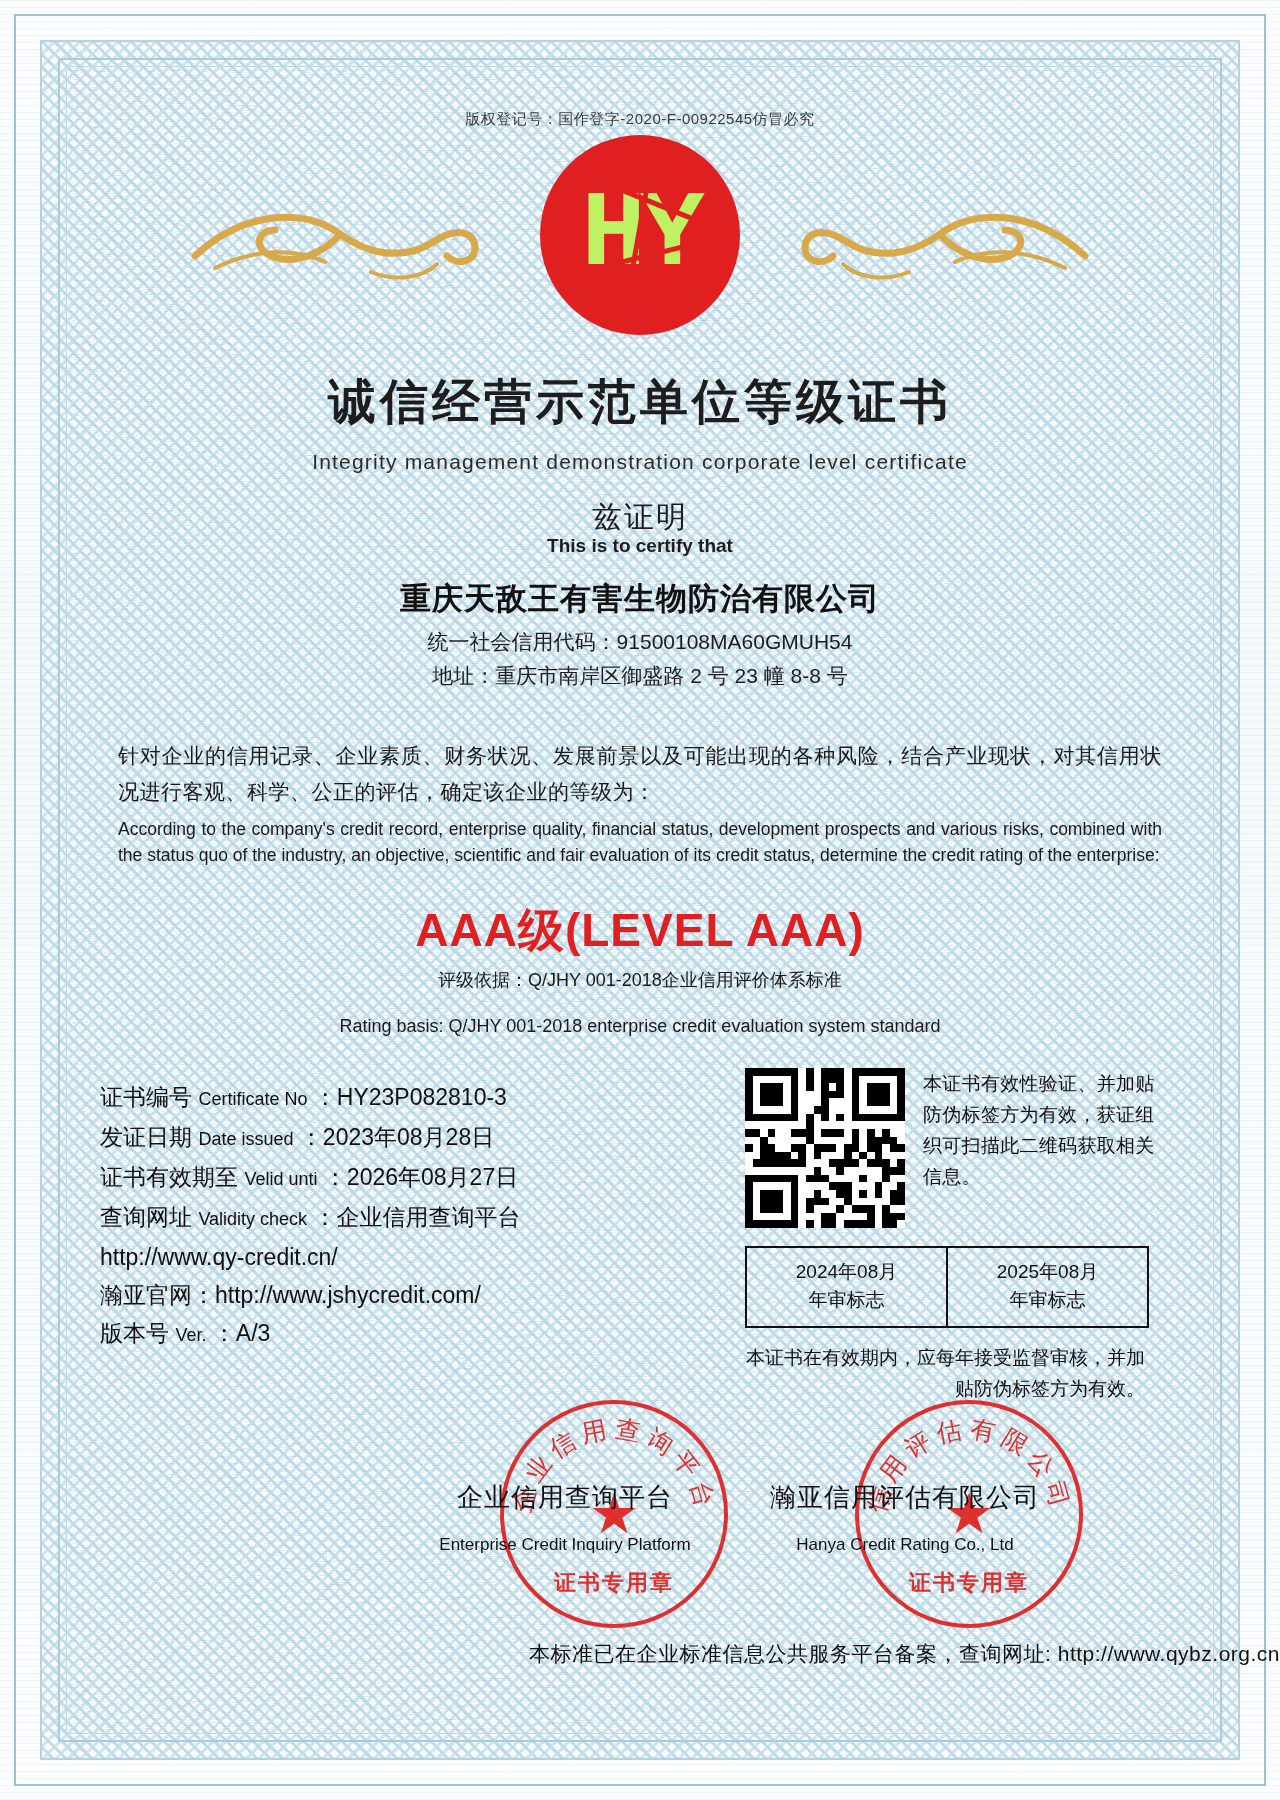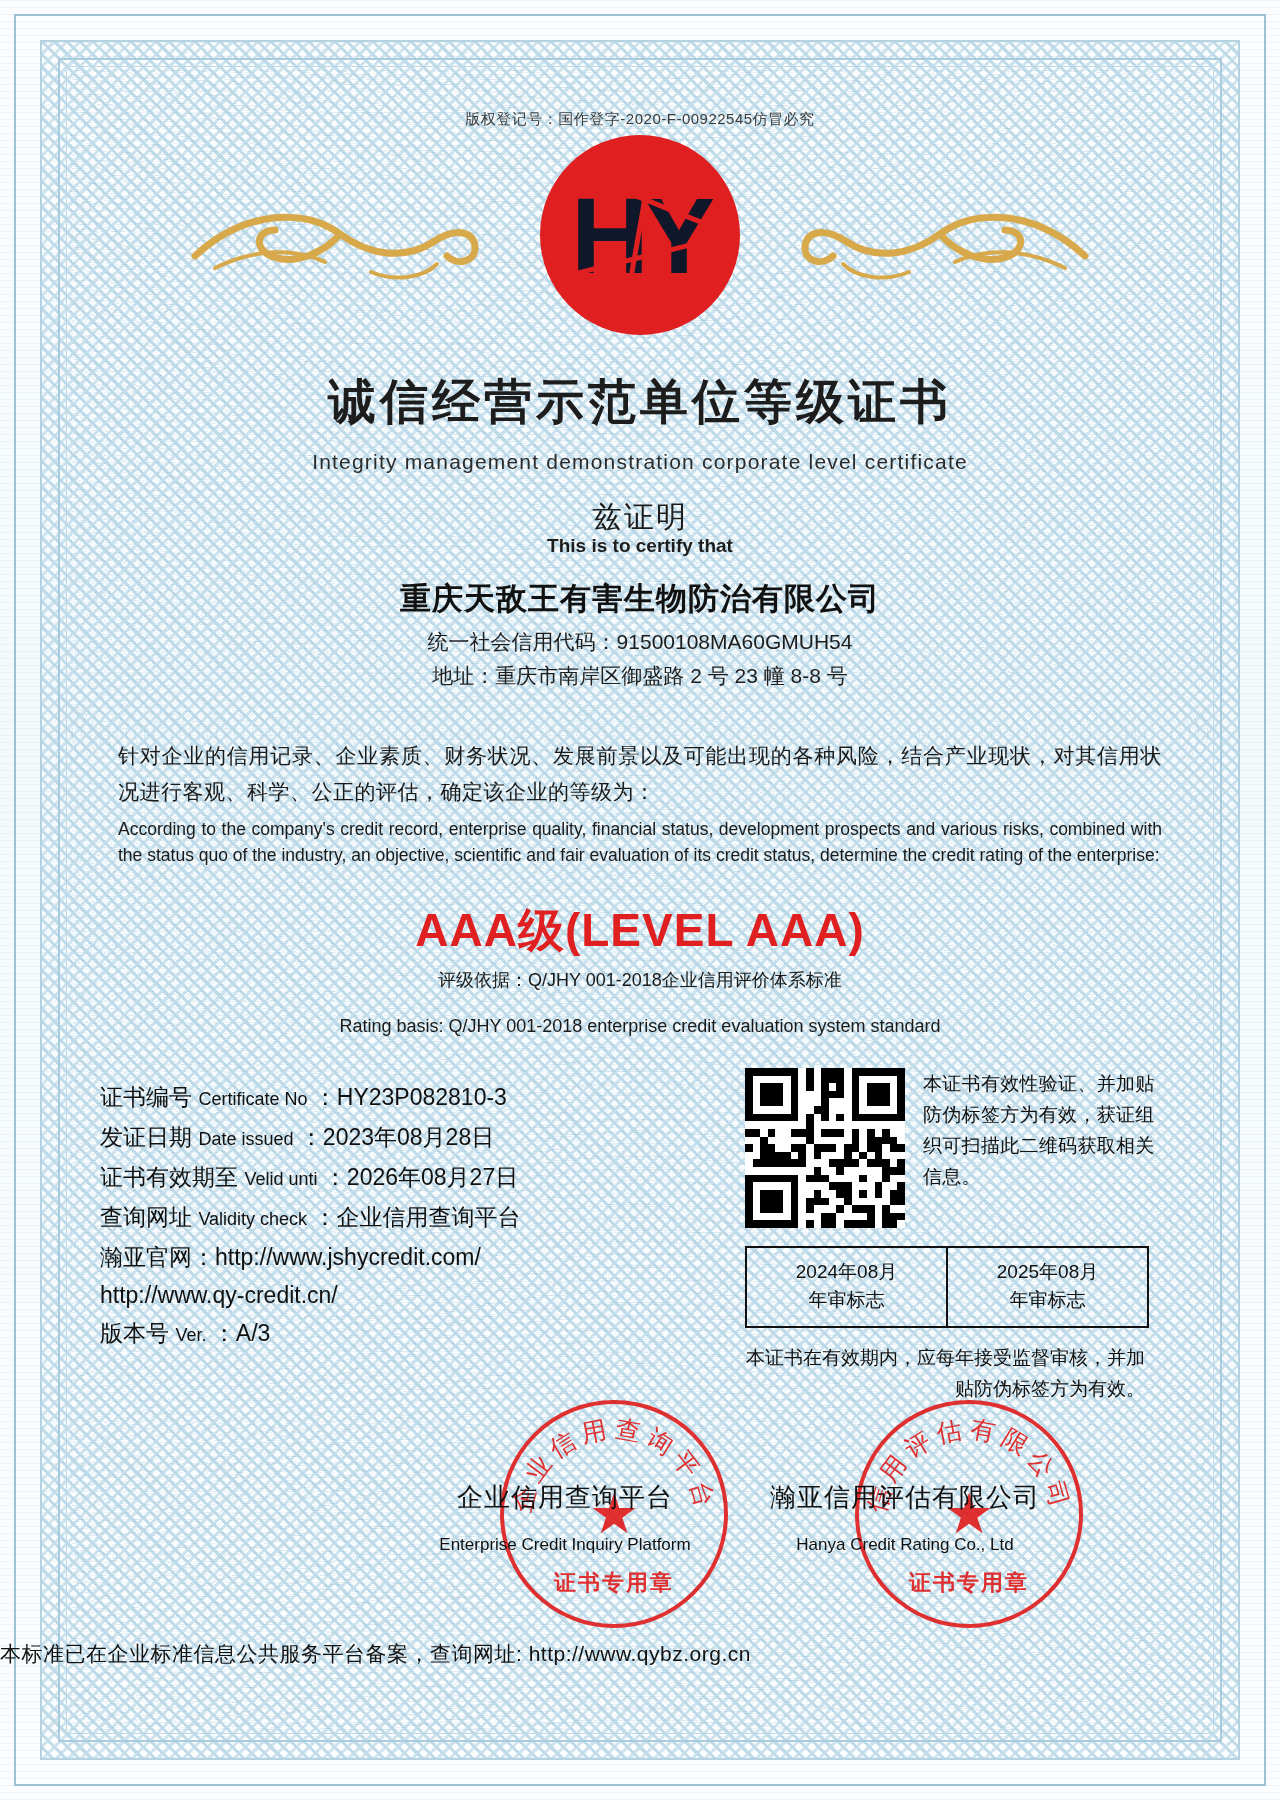--- a/index.html
+++ b/index.html
@@ -53,21 +53,21 @@
   }
 
   
   .logo-wrap{position:absolute;top:135px;left:50%;transform:translateX(-50%);width:200px;height:200px;}
   .logo-circle{
     width:200px;height:200px;border-radius:50%;
     background:#e02020;position:relative;overflow:hidden;
   }
   .logo-text{
     position:absolute;inset:0;display:flex;align-items:center;justify-content:center;
-    color:#0f172a;font-size:108px;font-weight:bold;font-family:Liberation Sans, sans-serif;
+    color:#bef264;font-size:108px;font-weight:bold;font-family:Liberation Mono, monospace;
     letter-spacing:-6px;
   }
   .logo-crack{position:absolute;background:#e02020;}
   .c1{width:150px;height:5px;top:60px;left:25px;transform:rotate(22deg);}
   .c2{width:150px;height:5px;top:120px;left:25px;transform:rotate(-14deg);}
   .c3{width:5px;height:150px;top:25px;left:96px;transform:rotate(10deg);}
 
   
   .flourish{position:absolute;top:190px;width:330px;height:110px;}
   .flourish.left{left:175px;}
@@ -174,21 +174,21 @@
   .seal-right{left:855px;top:1400px;}
 
   .org{
     position:absolute;font-size:26px;color:#111;font-weight:500;letter-spacing:1px;text-align:center;
   }
   .org small{display:block;font-size:17px;letter-spacing:0;margin-top:20px;}
   .org-left{left:400px;top:1480px;width:330px;}
   .org-right{left:740px;top:1480px;width:330px;}
 
   .footer-note{
-    position:absolute;bottom:132px;width:100%;text-align:left;
+    position:absolute;bottom:132px;width:100%;text-align:right;
     font-size:21px;color:#111;letter-spacing:.5px;
   }
 </style>
 </head>
 <body>
 
 <div class="page">
   <div class="frame-outer"></div>
   <div class="frame-lace"></div>
   <div class="frame-mid"></div>
@@ -266,22 +266,22 @@
       <div class="row">
         <span>证书有效期至</span>
         <span class="lbl-sm">Velid unti</span>
         <span>：2026年08月27日</span>
       </div>
       <div class="row">
         <span>查询网址</span>
         <span class="lbl-sm">Validity check</span>
         <span>：企业信用查询平台</span>
       </div>
+      <div class="row">http://www.qy-credit.cn/</div>
       <div class="row">瀚亚官网：http://www.jshycredit.com/</div>
-      <div class="row">http://www.qy-credit.cn/</div>
       <div class="row">
         <span>版本号</span>
         <span class="lbl-sm">Ver.</span>
         <span>：A/3</span>
       </div>
     </div>
 
     <div class="qr-area">
       <div class="qr-row">
         <div class="qr" id="qr">

